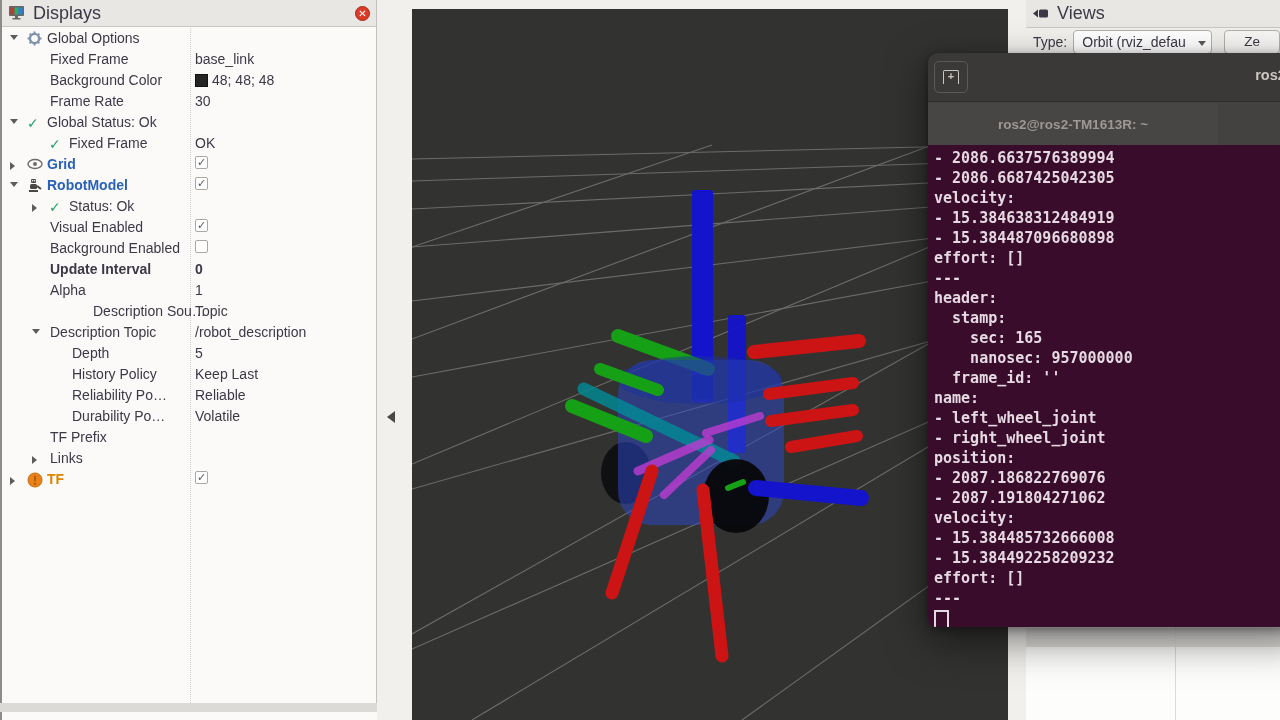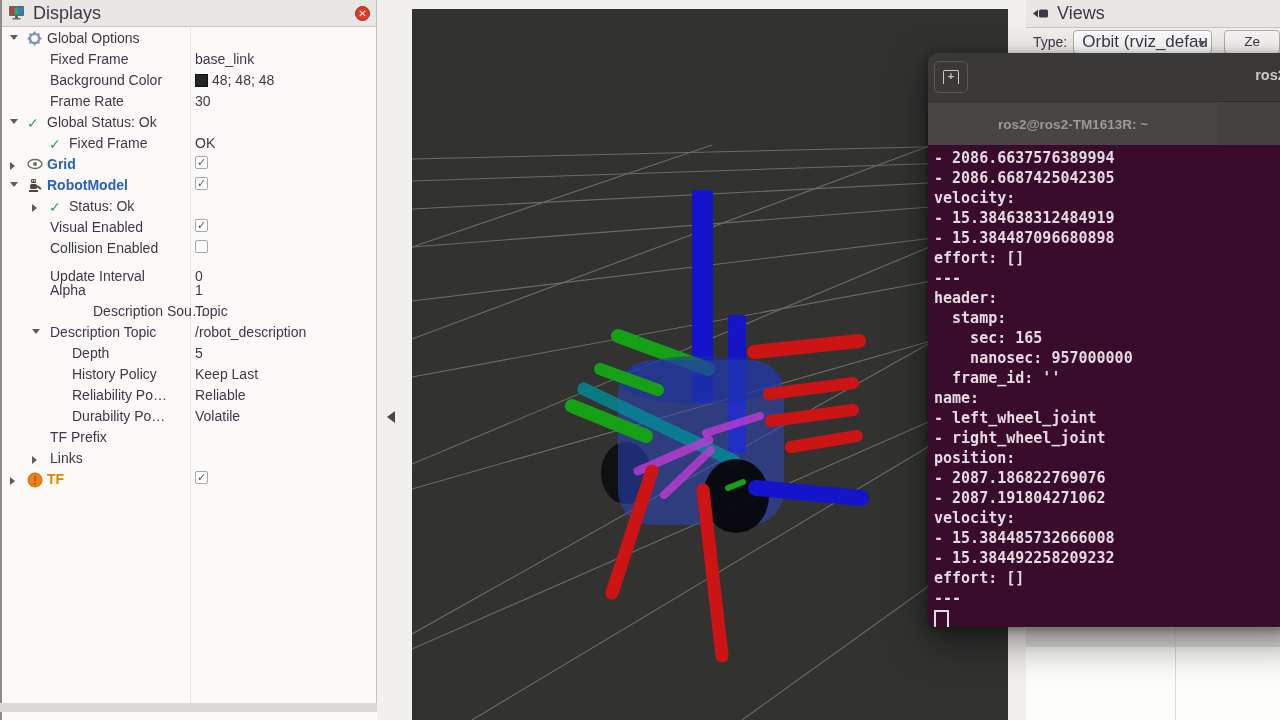--- a/index.html
+++ b/index.html
@@ -36,21 +36,21 @@
   #bottom-splitter{position:absolute;left:0;top:703px;width:377px;height:9px;background:#dcdad7;}
   #bottom-left-panel{position:absolute;left:0;top:712px;width:377px;height:8px;background:#fbfaf9;border-left:2px solid #8e8c89;box-sizing:border-box;}
   
   #viewport{position:absolute;left:412px;top:9px;width:596px;height:711px;background:var(--viewport_bg);}
   
   #views-panel{position:absolute;left:1026px;top:0;width:254px;height:720px;background:#fbfaf9;}
   #views-panel .panel-titlebar{height:28px;}
   #views-toolbar{position:absolute;left:0;top:28px;right:0;height:27px;background:#f2f0ed;display:flex;align-items:center;}
   #views-type-label{font-size:14px;margin-left:7px;color:#3d3846;}
   #views-type-select{margin-left:6px;width:148px;height:24px;background:#fff;border:1px solid #b3afaa;border-radius:4px;
-      font-size:17px;line-height:22px;padding:0 18px 0 8px;box-sizing:border-box;white-space:nowrap;overflow:hidden;position:relative;}
+      font-size:14px;line-height:22px;padding:0 18px 0 8px;box-sizing:border-box;white-space:nowrap;overflow:hidden;position:relative;}
   #views-type-select .caret{position:absolute;right:5px;top:10px;width:0;height:0;
       border-left:4px solid transparent;border-right:4px solid transparent;border-top:5px solid #5e5c59;}
   #views-zero-btn{margin-left:12px;width:60px;height:24px;background:#f7f6f5;border:1px solid #b3afaa;border-radius:4px;
       font-size:13.5px;line-height:22px;text-align:center;box-sizing:border-box;}
   #views-list{position:absolute;left:0;top:55px;right:0;bottom:0;background:#fdfdfc;border-top:1px solid #d4d2cf;}
   #views-list .vline{position:absolute;left:149px;top:0;bottom:0;width:1px;background:#dddbd8;}
   #views-list .topgray{position:absolute;left:0;right:0;top:572px;height:19px;background:#e3e1de;}
   
   #terminal{position:absolute;left:928px;top:53px;width:380px;height:574px;border-radius:10px 10px 0 8px;
       box-shadow:0 14px 40px rgba(0,0,0,.5), 0 2px 10px rgba(0,0,0,.35);overflow:hidden;}
@@ -168,26 +168,26 @@
           <span class="rowicon" style="left: 47px;"><span class="checkicon">✓</span></span>
           <span class="lbl" style="left: 67px;">Status: Ok</span>
         </div>
         <div class="trow" style="top: 189px;">
           <span class="lbl" style="left: 48px;">Visual Enabled</span>
           <span class="val">
             <span class="cb">✓</span>
           </span>
         </div>
         <div class="trow" style="top: 210px;">
-          <span class="lbl" style="left: 48px;">Collision Enabled</span>
+          <span class="lbl" style="left: 48px;">Background Enabled</span>
           <span class="val">
             <span class="cb"></span>
           </span>
         </div>
-        <div class="trow" style="top: 238px;">
+        <div class="trow" style="top: 231px; font-weight: bold;">
           <span class="lbl" style="left: 48px;">Update Interval</span>
           <span class="val">
             <span>0</span>
           </span>
         </div>
         <div class="trow" style="top: 252px;">
           <span class="lbl" style="left: 48px;">Alpha</span>
           <span class="val">
             <span>1</span>
           </span>

